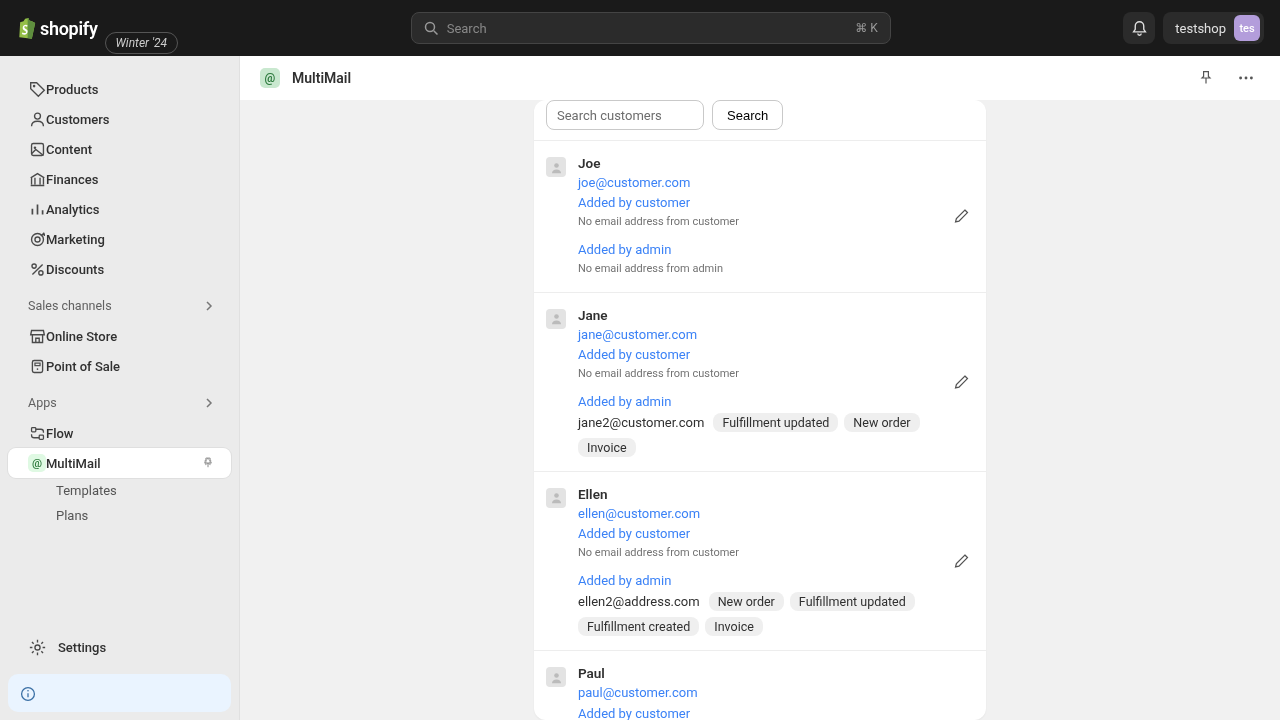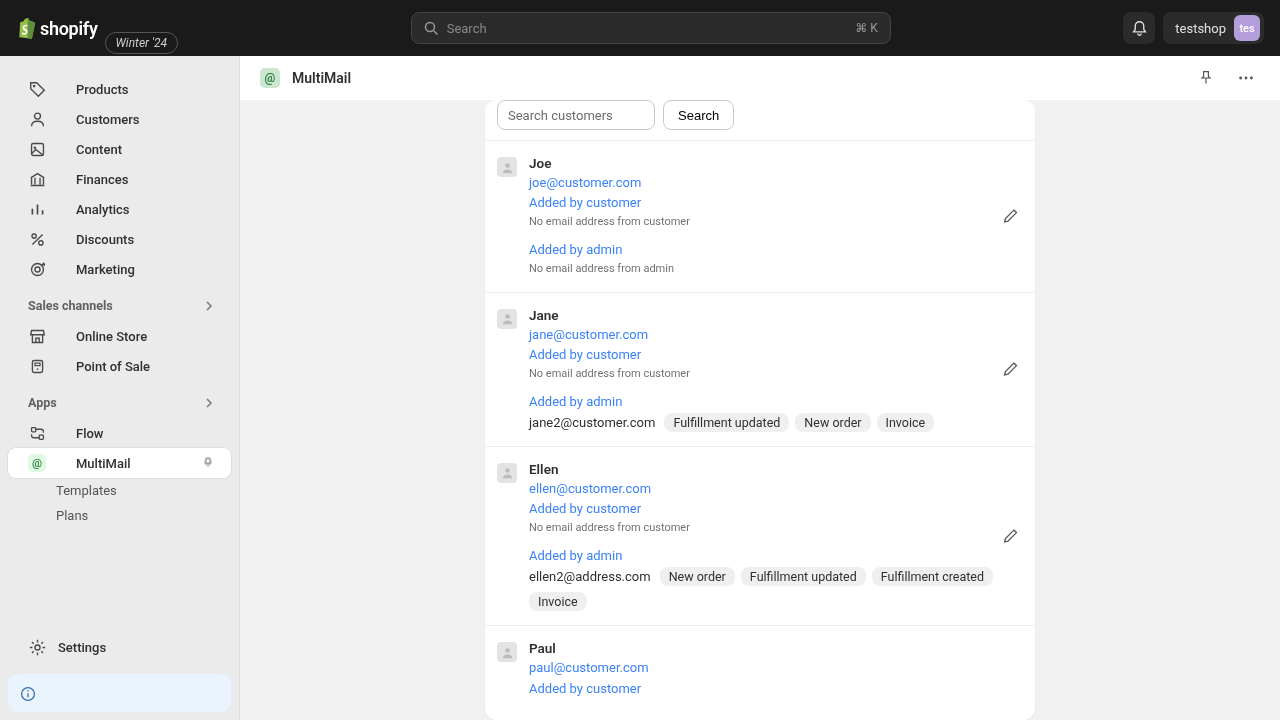--- a/index.html
+++ b/index.html
@@ -17,44 +17,44 @@
 .search-box .kbd { margin-left: auto; color: #999; font-size: 12px; }
 .topbar-right { display: flex; align-items: center; gap: 8px; }
 .bell-btn { width: 32px; height: 32px; background: #2b2b2b; border-radius: 8px; display: flex; align-items: center; justify-content: center; color: #e0e0e0; }
 .user-pill { height: 32px; background: #2b2b2b; border-radius: 8px; display: flex; align-items: center; padding: 0 4px 0 12px; gap: 8px; color: #e0e0e0; }
 .user-avatar { width: 26px; height: 26px; border-radius: 6px; background: #b39ddb; color: #fff; display: flex; align-items: center; justify-content: center; font-size: 11px; font-weight: 500; }
 
 
 .shell { display: flex; height: calc(100vh - 56px); }
 .sidebar { width: 240px; background: #ebebeb; display: flex; flex-direction: column; padding-top: 18px; position: relative; border-right: 1px solid #e0e0e0; }
 .sidebar-inner { flex: 1; overflow-y: auto; }
-.nav-item { display: flex; align-items: center; gap: 30px; padding: 6px 16px 6px 20px; color: #303030; cursor: pointer; font-size: 13px; font-weight: 500; border-radius: 8px; margin: 0 8px; }
+.nav-item { display: flex; align-items: center; gap: 0; padding: 6px 16px 6px 20px; color: #303030; cursor: pointer; font-size: 13px; font-weight: 500; border-radius: 8px; margin: 0 8px; }
 .nav-icon { width: 18px; height: 18px; display: flex; align-items: center; justify-content: center; color: #4a4a4a; }
-.nav-section { display: flex; align-items: center; justify-content: space-between; padding: 6px 16px 6px 20px; color: #616161; font-size: 12.5px; font-weight: 700; margin: 8px 8px 2px 8px; }
+.nav-section { display: flex; align-items: center; justify-content: space-between; padding: 6px 16px 6px 20px; color: #616161; font-size: 12.5px; font-weight: 400; margin: 8px 8px 2px 8px; }
 .nav-subitem { padding: 5px 16px 5px 48px; color: #555; cursor: pointer; font-size: 13px; border-radius: 8px; margin: 0 8px; }
 .nav-item.active { background: #fff; box-shadow: 0 0 0 1px rgba(0,0,0,0.05); }
 .nav-item.active .nav-icon { background: #dff9e3; border-radius: 5px; }
 .pin-mini { color: #888; }
 
 .settings-row { padding: 6px 16px 6px 20px; display: flex; align-items: center; gap: 12px; font-weight: 500; margin: 4px 8px; }
 
 .info-banner { margin: 8px; padding: 10px 12px; background: #eaf4ff; border-radius: 10px; display: flex; gap: 10px; font-size: 13px; line-height: 1.45; }
 .info-banner .info-icon-wrap { flex-shrink: 0; padding-top: 2px; }
 .info-banner a { color: #004d80; text-decoration: underline; }
 
 
 .main { flex: 1; display: flex; flex-direction: column; background: #f1f1f1; }
 .page-header { height: 44px; background: #fff; border-bottom: 0; display: flex; align-items: center; padding: 0 20px; gap: 12px; }
 .app-icon { width: 20px; height: 20px; border-radius: 5px; background: #c9e8cf; color: #2d7a3d; display: flex; align-items: center; justify-content: center; font-size: 12px; font-weight: 600; }
 .page-title { font-weight: 600; font-size: 14px; }
 .page-header-actions { margin-left: auto; display: flex; gap: 12px; color: #555; }
 .hdr-btn { width: 28px; height: 28px; display: flex; align-items: center; justify-content: center; cursor: pointer; border-radius: 6px; }
 
 .content-scroll { flex: 1; overflow-y: auto; display: flex; justify-content: center; }
-.content-card { width: 550px; background: #fff; border-radius: 12px; margin-top: 0; box-shadow: 0 1px 2px rgba(0,0,0,0.05); }
+.content-card { width: 452px; background: #fff; border-radius: 12px; margin-top: 0; box-shadow: 0 1px 2px rgba(0,0,0,0.05); }
 .card-top { display: flex; gap: 8px; padding: 0 12px 10px 12px; }
 .search-input { flex: 0 0 auto; width: 158px; height: 30px; border: 1px solid #c9c9c9; border-radius: 8px; padding: 0 10px; font-size: 13px; color: #6d6d6d; background: #fff; display: flex; align-items: center; }
 .search-btn { height: 30px; padding: 0 14px; border: 1px solid #c9c9c9; border-radius: 8px; background: #fff; font-size: 13px; font-weight: 500; cursor: pointer; }
 
 .customer-row { border-top: 1px solid #ededed; padding: 14px 16px 14px 12px; display: flex; gap: 12px; position: relative; }
 .avatar-sq { width: 20px; height: 20px; border-radius: 4px; background: #e3e3e3; display: flex; align-items: center; justify-content: center; color: #999; flex-shrink: 0; margin-top: 2px; }
 .customer-body { flex: 1; }
 .cust-name { font-weight: 600; font-size: 13.5px; margin-bottom: 2px; }
 .cust-line { font-size: 13px; color: #3b82f6; line-height: 1.55; }
 .cust-meta { font-size: 11px; color: #737373; line-height: 1.55; }
@@ -149,36 +149,36 @@
     <span class="nav-icon">
               <svg width="17" height="17" viewBox="0 0 20 20">
                 <path d="M4 16V9M10 16V4M16 16v-5" fill="none" stroke="#4a4a4a" stroke-width="2"></path>
               </svg>
             </span>
     <span>Analytics</span>
   </div>
           <div class="nav-item">
     <span class="nav-icon">
               <svg width="17" height="17" viewBox="0 0 20 20">
+                <circle cx="10" cy="10" r="7" fill="none" stroke="#4a4a4a" stroke-width="1.6"></circle>
+                <circle cx="10" cy="10" r="3" fill="none" stroke="#4a4a4a" stroke-width="1.6"></circle>
+                <path d="M14 6l4-4M16 4h2v2" fill="none" stroke="#4a4a4a" stroke-width="1.6"></path>
+              </svg>
+            </span>
+    <span>Marketing</span>
+  </div>
+          <div class="nav-item">
+    <span class="nav-icon">
+              <svg width="17" height="17" viewBox="0 0 20 20">
                 <circle cx="6" cy="6" r="2.5" fill="none" stroke="#4a4a4a" stroke-width="1.6"></circle>
                 <circle cx="14" cy="14" r="2.5" fill="none" stroke="#4a4a4a" stroke-width="1.6"></circle>
                 <line x1="4" y1="16" x2="16" y2="4" stroke="#4a4a4a" stroke-width="1.6"></line>
               </svg>
             </span>
     <span>Discounts</span>
-  </div>
-          <div class="nav-item">
-    <span class="nav-icon">
-              <svg width="17" height="17" viewBox="0 0 20 20">
-                <circle cx="10" cy="10" r="7" fill="none" stroke="#4a4a4a" stroke-width="1.6"></circle>
-                <circle cx="10" cy="10" r="3" fill="none" stroke="#4a4a4a" stroke-width="1.6"></circle>
-                <path d="M14 6l4-4M16 4h2v2" fill="none" stroke="#4a4a4a" stroke-width="1.6"></path>
-              </svg>
-            </span>
-    <span>Marketing</span>
   </div>
         </div>
 
       <div class="nav-section">
         <span>Sales channels</span>
         <svg width="12" height="12" viewBox="0 0 12 12">
             <path d="M4 2l4 4-4 4" fill="none" stroke="#777" stroke-width="1.5"></path>
           </svg>
       </div>
       <div id="nav-channels">

